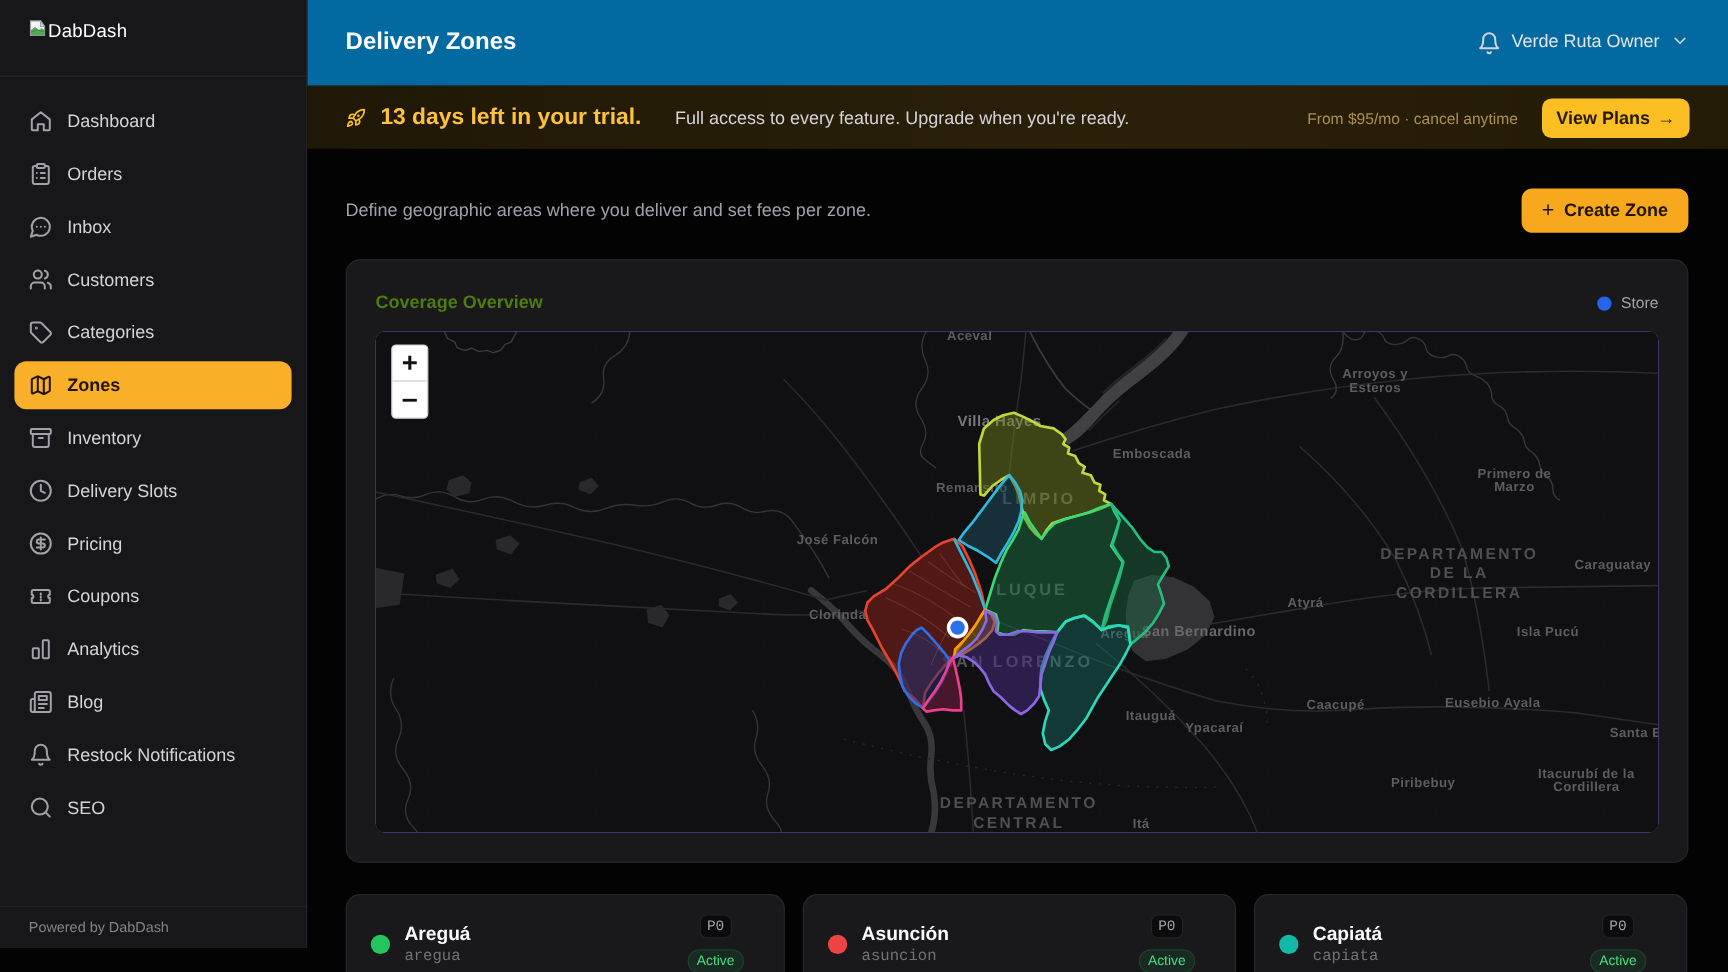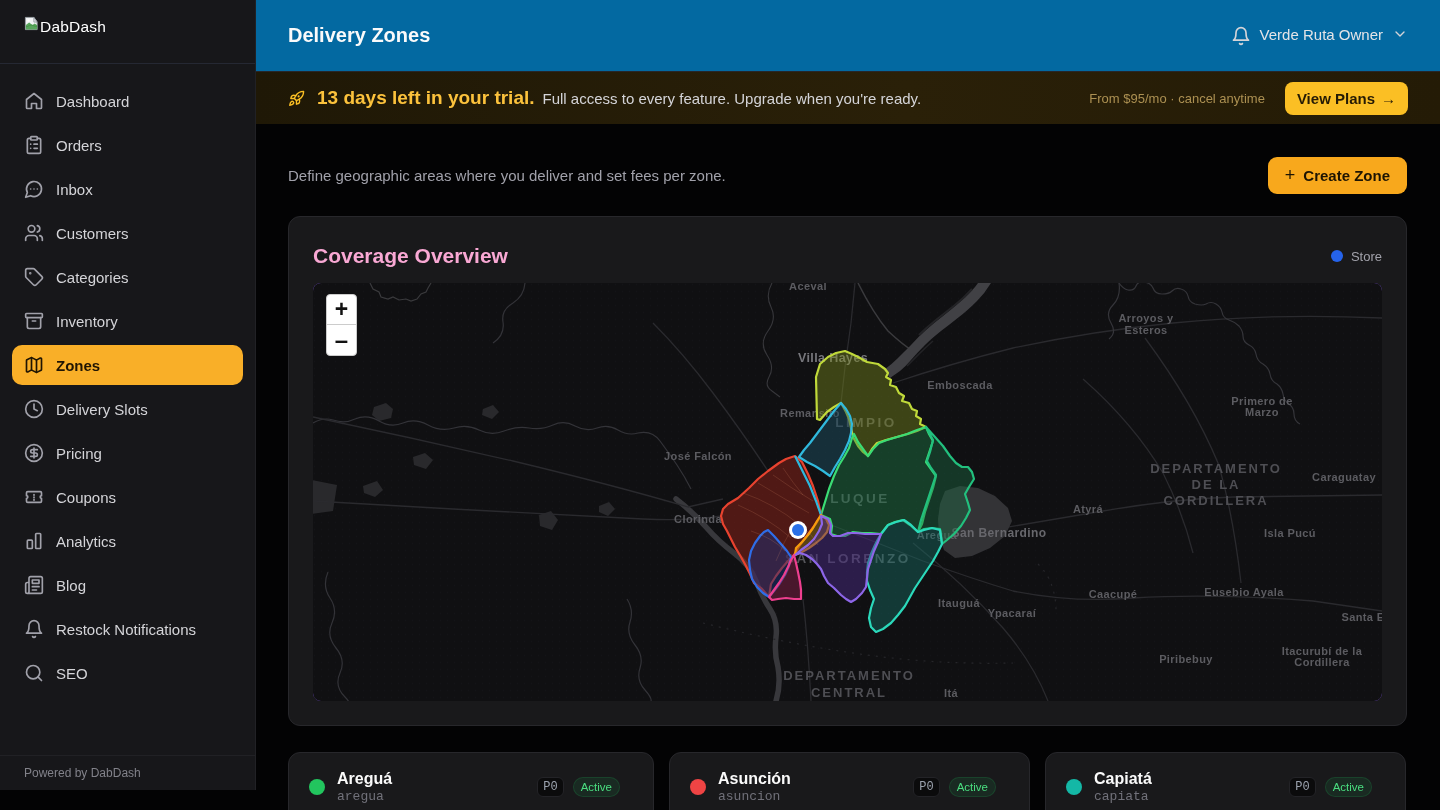--- a/index.html
+++ b/index.html
@@ -18,42 +18,42 @@
 
 main { flex:1; display:flex; flex-direction:column; background:#030304; }
 .topbar { flex:none; height:72px; background:#0369a1; border-bottom:1px solid #26262a; display:flex; align-items:center; padding:0 32px; }
 .topbar h1 { font-size:20px; color:#fafafa; }
 .topbar .right { margin-left:auto; display:flex; align-items:flex-start; gap:9px; color:#e4e4e7; font-size:15px; }
 .topbar .right svg.bell { width:20px; height:20px; stroke:#d4d4d8; }
 .topbar .right svg.chev { width:16px; height:16px; stroke:#d4d4d8; }
 .banner { flex:none; height:52px; background:linear-gradient(90deg,#1f1806 0%,#2a2008 55%,#241b06 100%); display:flex; align-items:center; padding:0 32px; }
 .banner .rocket { width:17px; height:17px; stroke:#fbbf24; margin-right:12px; flex:none; }
 .banner b { color:#fcc23c; font-size:19px; }
-.banner .sub { color:#d4d4d8; font-size:15px; margin-left:8px; }
+.banner .sub { color:#d4d4d8; font-size:15px; margin-left:28px; }
 .banner .right { margin-left:auto; display:flex; align-items:center; gap:20px; }
 .banner .price { color:#ac9052; font-size:13px; }
 .btn-plans { background:#fbbf24; color:#251b05; font-size:15px; font-weight:bold; border-radius:8px; padding:8px 12px; display:flex; align-items:flex-start; gap:6px; }
 .content { flex:1; overflow:hidden; padding:33px 33px 0 32px; }
 .desc-row { display:flex; align-items:center; margin-bottom:22px; }
 .desc-row p { color:#a1a1aa; font-size:15px; }
 .btn-create { margin-left:auto; background:#f8a81c; color:#1d1403; font-size:15px; font-weight:bold; border-radius:9px; padding:8px 17px; display:flex; align-items:center; gap:8px; }
 .card { background:#19191b; border:1px solid #27272b; border-radius:12px; }
 .map-card { padding:24px; }
 .map-head { display:flex; align-items:center; padding-top:3px; margin-bottom:15px; }
-.map-head h2 { font-size:21px; color:#f9a8d4; }
+.map-head h2 { font-size:15px; color:#4d7c0f; }
 .map-head .legend { margin-left:auto; display:flex; align-items:center; gap:8px; color:#a1a1aa; font-size:13px; }
 .legend .dot { width:12px; height:12px; border-radius:50%; background:#2563eb; }
 .mapwrap { width:1069px; height:418px; border-radius:8px; overflow:hidden; position:relative; background:#8b5cf6; }
 .zone-grid { margin-top:26px; display:grid; grid-template-columns:366px 361px 361px; gap:15px; }
 .zcard { background:#19191b; border:1px solid #27272b; border-radius:12px; padding:16px 20px; height:120px; }
 .zcard .head { display:flex; align-items:center; }
 .zdot { width:16px; height:16px; border-radius:50%; margin-right:12px; flex:none; }
 .zname { font-size:16px; font-weight:bold; color:#fafafa; line-height:19px; }
 .zslug { font-family:"Liberation Mono",monospace; font-size:13px; color:#71717a; line-height:17px; }
-.zbadges { margin-left:auto; display:flex; align-items:center; gap:9px; padding-right:13px; }
+.zbadges { margin-left:auto; display:flex; align-items:center; gap:9px; padding-right:13px;flex-direction:column; }
 .bp0 { font-family:"Liberation Mono",monospace; font-size:12px; color:#9ca3af; background:#0b0b0c; border:1px solid #232327; border-radius:6px; padding:2px 5px; }
 .bactive { font-size:11.5px; color:#4ade80; background:rgba(34,197,94,.1); border:1px solid rgba(34,197,94,.16); border-radius:999px; padding:3px 7px; }
 .zdivider { border-top:1px solid #26262a; margin-top:15px; padding-top:12px; display:flex; color:#a1a1aa; font-size:13px; }
 </style>
 </head>
 <body>
 <div class="app">
 <aside>
   <div class="logo">
         <svg class="brokenimg" viewBox="0 0 16 16">
@@ -86,30 +86,30 @@
     <div class="nav-item"><svg viewBox="0 0 24 24" fill="none" stroke-width="2" stroke-linecap="round" stroke-linejoin="round">
             <path d="M16 21v-2a4 4 0 0 0-4-4H6a4 4 0 0 0-4 4v2"></path>
             <circle cx="9" cy="7" r="4"></circle>
             <path d="M22 21v-2a4 4 0 0 0-3-3.87"></path>
             <path d="M16 3.13a4 4 0 0 1 0 7.75"></path>
           </svg>Customers</div>
     <div class="nav-item"><svg viewBox="0 0 24 24" fill="none" stroke-width="2" stroke-linecap="round" stroke-linejoin="round">
             <path d="M12.586 2.586A2 2 0 0 0 11.172 2H4a2 2 0 0 0-2 2v7.172a2 2 0 0 0 .586 1.414l8.704 8.704a2.426 2.426 0 0 0 3.42 0l6.58-6.58a2.426 2.426 0 0 0 0-3.42z"></path>
             <circle cx="7.5" cy="7.5" r=".5" fill="currentColor"></circle>
           </svg>Categories</div>
-    <div class="nav-item"><svg viewBox="0 0 24 24" fill="none" stroke-width="2" stroke-linecap="round" stroke-linejoin="round">
-            <rect x="2" y="3" width="20" height="5" rx="1"></rect>
-            <path d="M4 8v11a2 2 0 0 0 2 2h12a2 2 0 0 0 2-2V8"></path>
-            <path d="M10 12h4"></path>
-          </svg>Inventory</div>
     <div class="nav-item active"><svg viewBox="0 0 24 24" fill="none" stroke-width="2" stroke-linecap="round" stroke-linejoin="round">
             <path d="M14.1 5.55a2 2 0 0 0 1.8 0l3.65-1.83A1 1 0 0 1 21 4.62v12.76a1 1 0 0 1-.55.9l-4.55 2.27a2 2 0 0 1-1.8 0l-4.2-2.1a2 2 0 0 0-1.8 0l-3.65 1.82A1 1 0 0 1 3 19.38V6.62a1 1 0 0 1 .55-.9L8.1 3.45a2 2 0 0 1 1.8 0z"></path>
             <path d="M15 5.76v15"></path>
             <path d="M9 3.24v15"></path>
           </svg>Zones</div>
+    <div class="nav-item"><svg viewBox="0 0 24 24" fill="none" stroke-width="2" stroke-linecap="round" stroke-linejoin="round">
+            <rect x="2" y="3" width="20" height="5" rx="1"></rect>
+            <path d="M4 8v11a2 2 0 0 0 2 2h12a2 2 0 0 0 2-2V8"></path>
+            <path d="M10 12h4"></path>
+          </svg>Inventory</div>
     <div class="nav-item"><svg viewBox="0 0 24 24" fill="none" stroke-width="2" stroke-linecap="round" stroke-linejoin="round">
             <circle cx="12" cy="12" r="10"></circle>
             <path d="M12 6v6l4 2"></path>
           </svg>Delivery Slots</div>
     <div class="nav-item"><svg viewBox="0 0 24 24" fill="none" stroke-width="2" stroke-linecap="round" stroke-linejoin="round">
             <circle cx="12" cy="12" r="10"></circle>
             <path d="M16 8h-6a2 2 0 1 0 0 4h4a2 2 0 1 1 0 4H8"></path>
             <path d="M12 18V6"></path>
           </svg>Pricing</div>
     <div class="nav-item"><svg viewBox="0 0 24 24" fill="none" stroke-width="2" stroke-linecap="round" stroke-linejoin="round">

